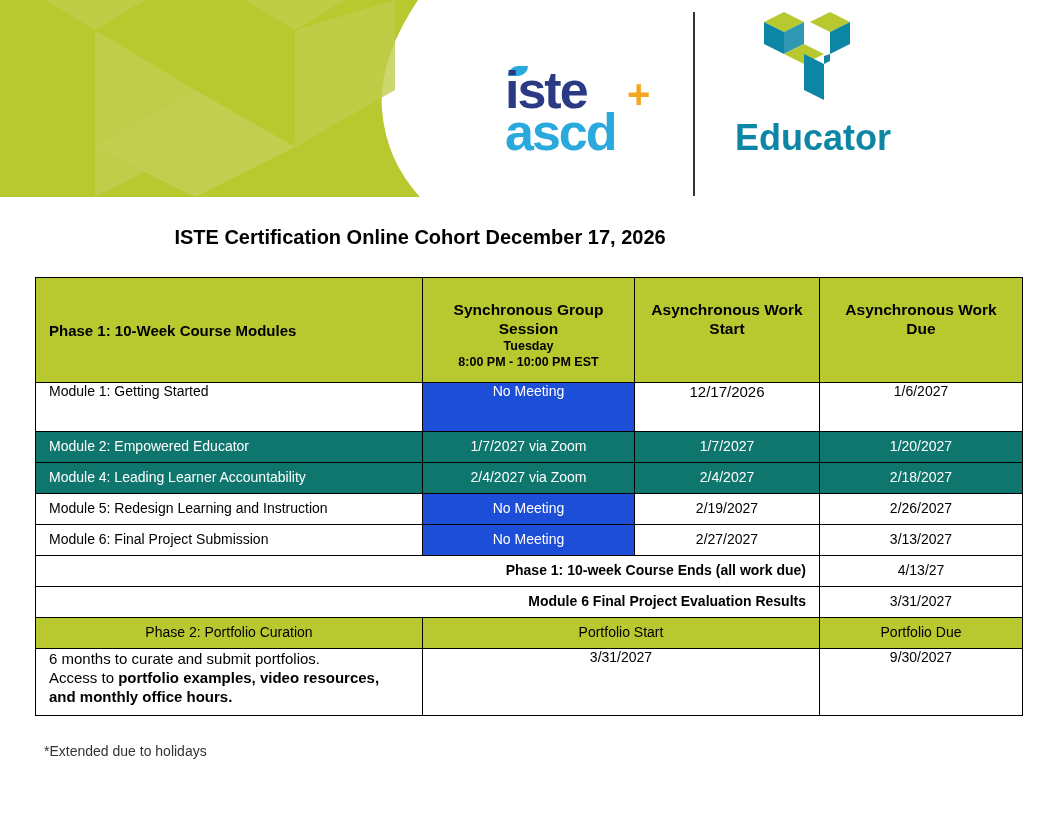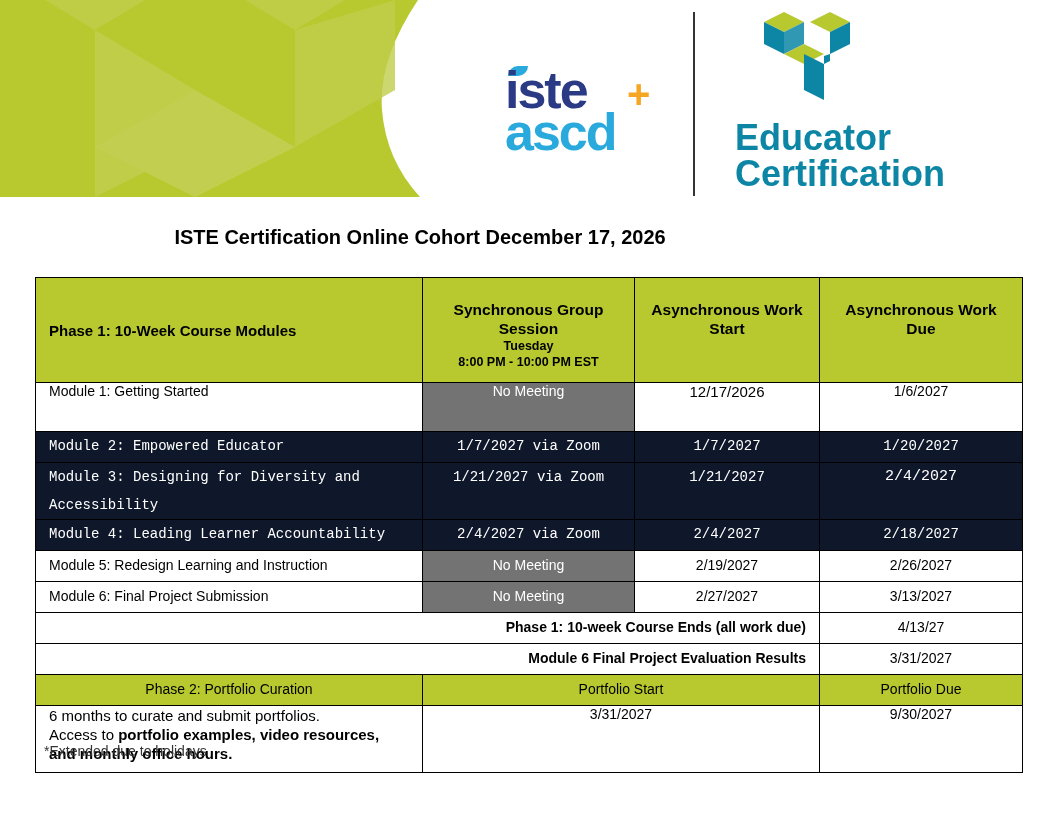--- a/index.html
+++ b/index.html
@@ -2,22 +2,22 @@
 <html><head>
 <meta charset="utf-8">
 <style>
   html, body { margin:0; padding:0; background:#ffffff; }
   body { width:1056px; height:816px; position:relative; overflow:hidden; font-family:"Liberation Sans", sans-serif; color:#000; }
   .banner { position:absolute; left:0; top:0; width:1056px; height:197px; }
   .title { position:absolute; left:0; top:226px; width:840px; text-align:center; font-weight:bold; font-size:20px; }
   table.sched { position:absolute; left:35px; top:277px; width:987px; border-collapse:collapse; table-layout:fixed; }
   table.sched td { border:1.5px solid #000; font-size:14px; padding:0 13px; vertical-align:top; }
   .green { background:#b8c92f; }
-  .teal { background:#0f172a; color:#fff;font-family:Liberation Mono, monospace; }
-  .gray { background:#737373; color:#fff; }
+  .teal { background:#0f766e; color:#fff; }
+  .gray { background:#1d4ed8; color:#fff; }
   .c { text-align:center; }
   .r { text-align:right; }
   .b { font-weight:bold; }
   .hdr td { height:82px; }
   .hdr .big { font-size:15.5px; font-weight:bold; line-height:19px; padding-top:22px; }
   .hdr .small { font-size:12.5px; font-weight:bold; line-height:16px; }
   .hdr .left { vertical-align:middle; font-size:15px; font-weight:bold; }
   .row1 td { height:48px; padding-top:8px; }
   .rowm td { height:30px; line-height:28px; }
   .rowx td { height:30px; line-height:29px; }
@@ -55,21 +55,20 @@
     <polygon points="2,12 22,22 22,44 2,34" fill="#0d86a6"></polygon>
     <polygon points="88,12 88,34 68,44 68,22" fill="#0d86a6"></polygon>
     <polygon points="22,44 42,34 42,12 22,22" fill="#0d86a6" opacity="0.85"></polygon>
     <polygon points="42,44 62,34 82,44 62,54" fill="#b8c92f" transform="translate(-20,0)"></polygon>
     <polygon points="42,44 62,54 62,90 42,80" fill="#0d86a6" transform="translate(0,0)"></polygon>
     <polygon points="62,54 68,51 68,44 62,46" fill="#0d86a6"></polygon>
   </svg>
 
   <div style="position:absolute;left:735px;top:120px;color:#0d86a6;font-weight:bold;font-size:36px;line-height:36px;">
     <div>Educator</div>
-    <div>Certification</div>
   </div>
 </div>
 
 <div class="title">ISTE Certification Online Cohort December 17, 2026</div>
 
 <table class="sched">
   <colgroup>
     <col style="width:387px">
       <col style="width:212px">
       <col style="width:185px">
@@ -94,26 +93,20 @@
     <td class="c smalltxt">1/6/2027</td>
   </tr>
 
   <tr class="rowm teal">
     <td>Module 2: Empowered Educator</td>
     <td class="c smalltxt">1/7/2027  via Zoom</td>
     <td class="c smalltxt">1/7/2027</td>
     <td class="c smalltxt">1/20/2027</td>
   </tr>
 
-  <tr class="rowm teal">
-    <td>Module 3: Designing for Diversity and Accessibility</td>
-    <td class="c smalltxt">1/21/2027 via Zoom</td>
-    <td class="c smalltxt">1/21/2027</td>
-    <td class="c" style="font-size:15px;">2/4/2027</td>
-  </tr>
 
   <tr class="rowm teal">
     <td>Module 4: Leading Learner Accountability</td>
     <td class="c">2/4/2027 via Zoom</td>
     <td class="c">2/4/2027</td>
     <td class="c">2/18/2027</td>
   </tr>
 
   <tr class="rowm">
     <td>Module 5: Redesign Learning and Instruction</td>

